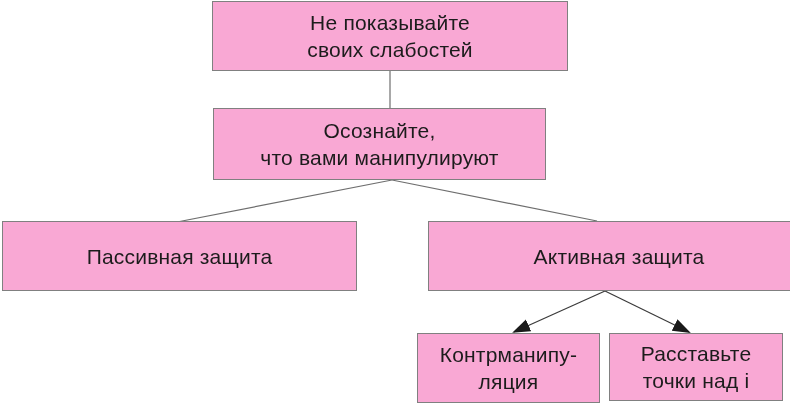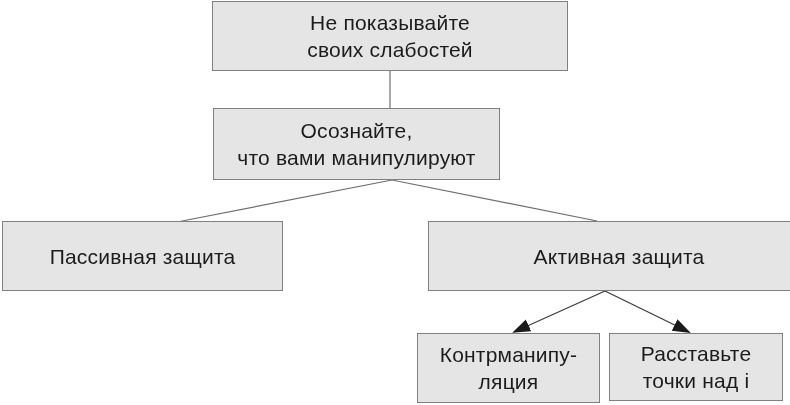--- a/index.html
+++ b/index.html
@@ -19,37 +19,37 @@
     position: absolute;
     left: 0;
     top: 0;
     width: 790px;
     height: 405px;
   }
   .node {
     position: absolute;
     box-sizing: border-box;
     border: 1px solid #808080;
-    background: #e5e5e5;
+    background: #f9a8d4;
     display: flex;
     align-items: center;
     justify-content: center;
     text-align: center;
   }
   .node-label {
     white-space: pre-line;
     font-size: 21px;
     line-height: 27px;
     color: #1c1c1c;
     letter-spacing: 0.2px;
   }
   
   .n-dont-show { left: 212px; top: 1px;   width: 356px; height: 70px; }
-  .n-realize   { left: 213px; top: 108px; width: 287px; height: 72px; }
-  .n-passive   { left: 2px;   top: 221px; width: 281px; height: 70px; }
+  .n-realize   { left: 213px; top: 108px; width: 333px; height: 72px; }
+  .n-passive   { left: 2px;   top: 221px; width: 355px; height: 70px; }
   .n-active    { left: 428px; top: 221px; width: 382px; height: 70px; }
   .n-counter   { left: 417px; top: 333px; width: 183px; height: 70px; }
   .n-dots      { left: 609px; top: 333px; width: 174px; height: 68px; }
 </style>
 </head>
 <body>
 
 <div class="canvas">
 
   <svg class="connectors" viewBox="0 0 790 405" xmlns="http://www.w3.org/2000/svg">

